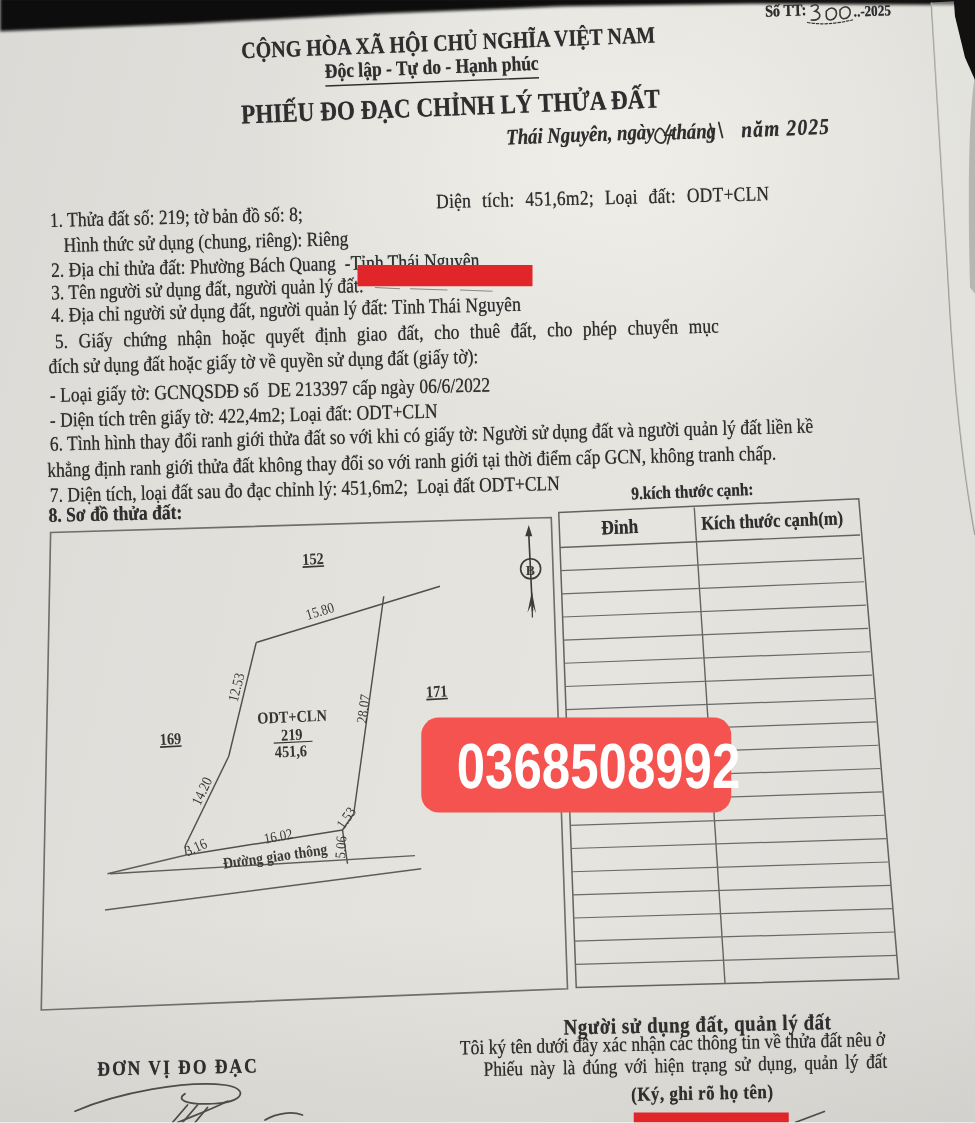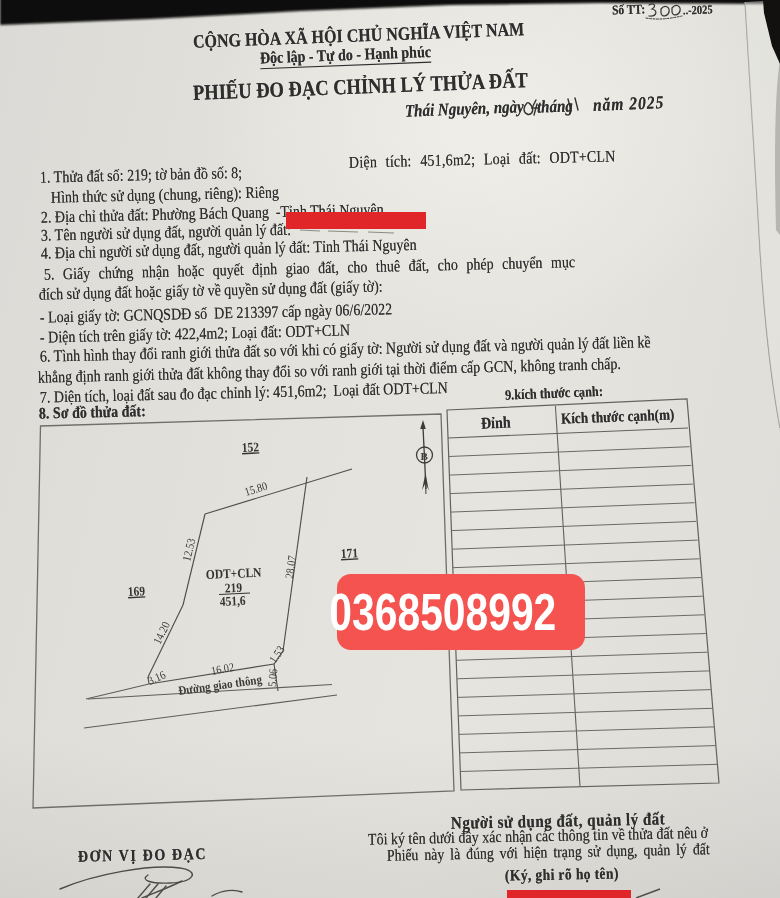--- a/index.html
+++ b/index.html
@@ -211,15 +211,15 @@
 <div class="t t3 b" style="left:505px;top:869px;font-size:13.5px;letter-spacing:.4px;">(Ký, ghi rõ họ tên)</div>
 
 <div class="t t3 b" style="left:78px;top:850px;font-size:14px;letter-spacing:1.6px;">ĐƠN VỊ ĐO ĐẠC</div>
 
 <div style="position:absolute;left:286px;top:212px;width:140px;height:17px;background:#e12629;"></div>
 
 <div style="position:absolute;left:507px;top:890px;width:124px;height:8px;background:#e12629;"></div>
 
 <div style="position:absolute;left:337px;top:574px;width:248px;height:76px;background:#f4534f;border-radius:14px;"></div>
 
-<div style="position:absolute;left:337px;top:574px;width:248px;height:76px;display:flex;align-items:center;justify-content:flex-end;">
+<div style="position:absolute;left:337px;top:574px;width:248px;height:76px;display:flex;align-items:center;justify-content:flex-start;">
   <span style="font-family:'Liberation Sans',sans-serif;font-weight:bold;color:#fff;font-size:51px;transform:scaleX(0.8);letter-spacing:0px;">0368508992</span>
 </div>
 
 </body></html>

